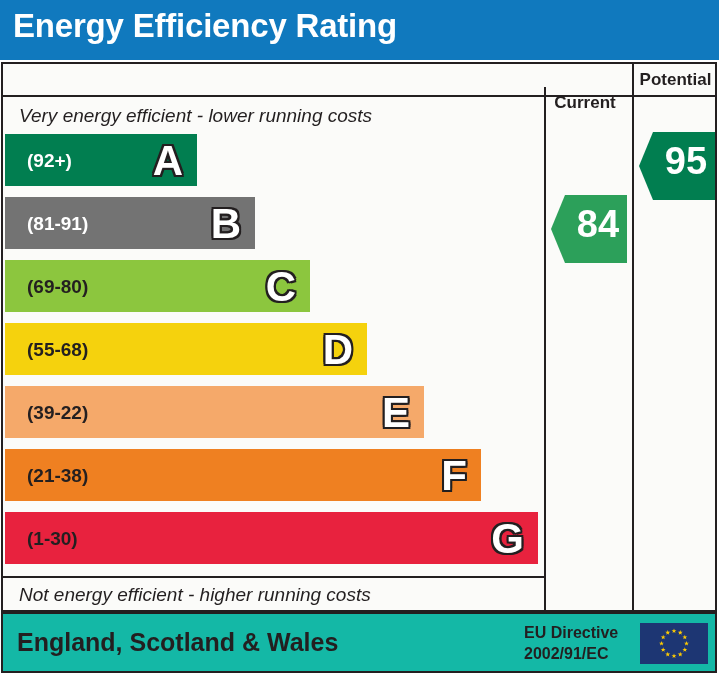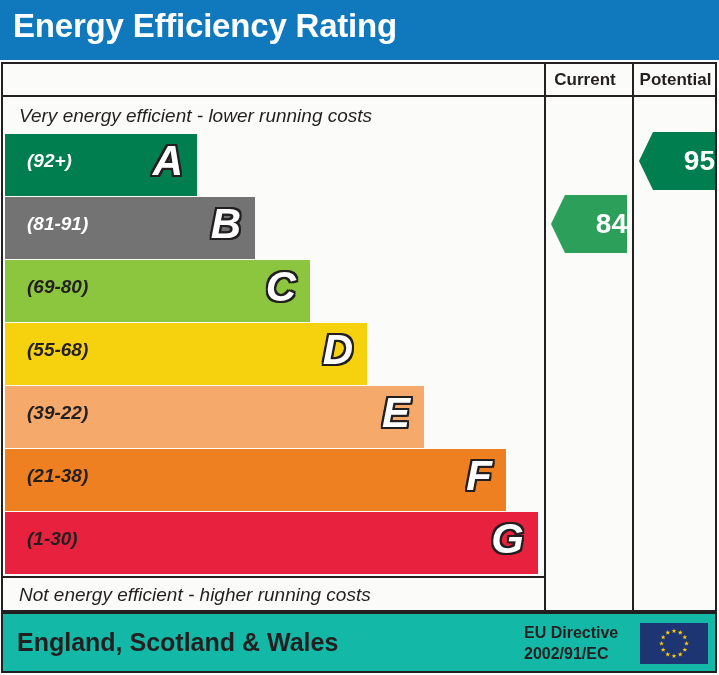--- a/index.html
+++ b/index.html
@@ -63,21 +63,21 @@
     position: absolute;
     top: 0;
     height: 31px;
     line-height: 31px;
     text-align: center;
     font-size: 17px;
     font-weight: bold;
     color: #231f20;
     box-sizing: border-box;
   }
-  .col-head.current  { left: 541px; width: 80px; border-left: 2px solid #231f20; }
+  .col-head.current  { left: 541px; width: 80px; border-left: 2px solid #231f20; margin-top: 23px; }
   .col-head.potential{ left: 629px; width: 85px; border-left: 2px solid #231f20; }
 
   
   .vsep {
     position: absolute;
     top: 33px;
     width: 0;
     height: 515px;
     border-left: 2px solid #231f20;
   }
@@ -105,22 +105,21 @@
   .bands {
     position: absolute;
     left: 0;
     top: 70px;
     width: 541px;
     height: 442px;
   }
   .band {
     position: absolute;
     left: 2px;
-    height: 62px;
-    font-style: italic;
+    height: 52px;
   }
   .band .range {
     position: absolute;
     left: 22px;
     top: 0;
     height: 54px;
     line-height: 54px;
     font-size: 19px;
     font-weight: bold;
     white-space: nowrap;
@@ -138,26 +137,26 @@
     text-shadow:
       -2px -2px 0 #231f20,  2px -2px 0 #231f20,
       -2px  2px 0 #231f20,  2px  2px 0 #231f20,
       -2px  0   0 #231f20,  2px  0   0 #231f20,
        0   -2px 0 #231f20,  0    2px 0 #231f20;
   }
 
   
   .rating {
     position: absolute;
-    height: 58px;
+    height: 68px;
     color: #ffffff;
-    font-size: 28px;
+    font-size: 38px;
     font-weight: bold;
     line-height: 58px;
-    text-align: right;
+    text-align: center;
     padding-left: 18px;
     box-sizing: border-box;
     clip-path: polygon(0% 50%, 14px 0%, 100% 0%, 100% 100%, 14px 100%);
   }
   .rating.current   { left: 548px; width: 76px; }
   .rating.potential { left: 636px; width: 76px; }
 
   
   .footer {
     position: absolute;
@@ -237,21 +236,21 @@
           <span class="letter" style="right: 14px;">C</span>
         </div>
         <div class="band" style="top: 189px; width: 362px; background: rgb(245, 210, 13);">
           <span class="range" style="color: rgb(35, 31, 32);">(55-68)</span>
           <span class="letter" style="right: 14px;">D</span>
         </div>
         <div class="band" style="top: 252px; width: 419px; background: rgb(245, 169, 106);">
           <span class="range" style="color: rgb(35, 31, 32);">(39-22)</span>
           <span class="letter" style="right: 14px;">E</span>
         </div>
-        <div class="band" style="top: 315px; width: 476px; background: rgb(239, 128, 33); padding-left: 25px;">
+        <div class="band" style="top: 315px; width: 476px; background: rgb(239, 128, 33);">
           <span class="range" style="color: rgb(35, 31, 32);">(21-38)</span>
           <span class="letter" style="right: 14px;">F</span>
         </div>
         <div class="band" style="top: 378px; width: 533px; background: rgb(232, 34, 62);">
           <span class="range" style="color: rgb(35, 31, 32);">(1-30)</span>
           <span class="letter" style="right: 14px;">G</span>
         </div>
       </div>
 
     <div class="caption bottom">Not energy efficient - higher running costs</div>

